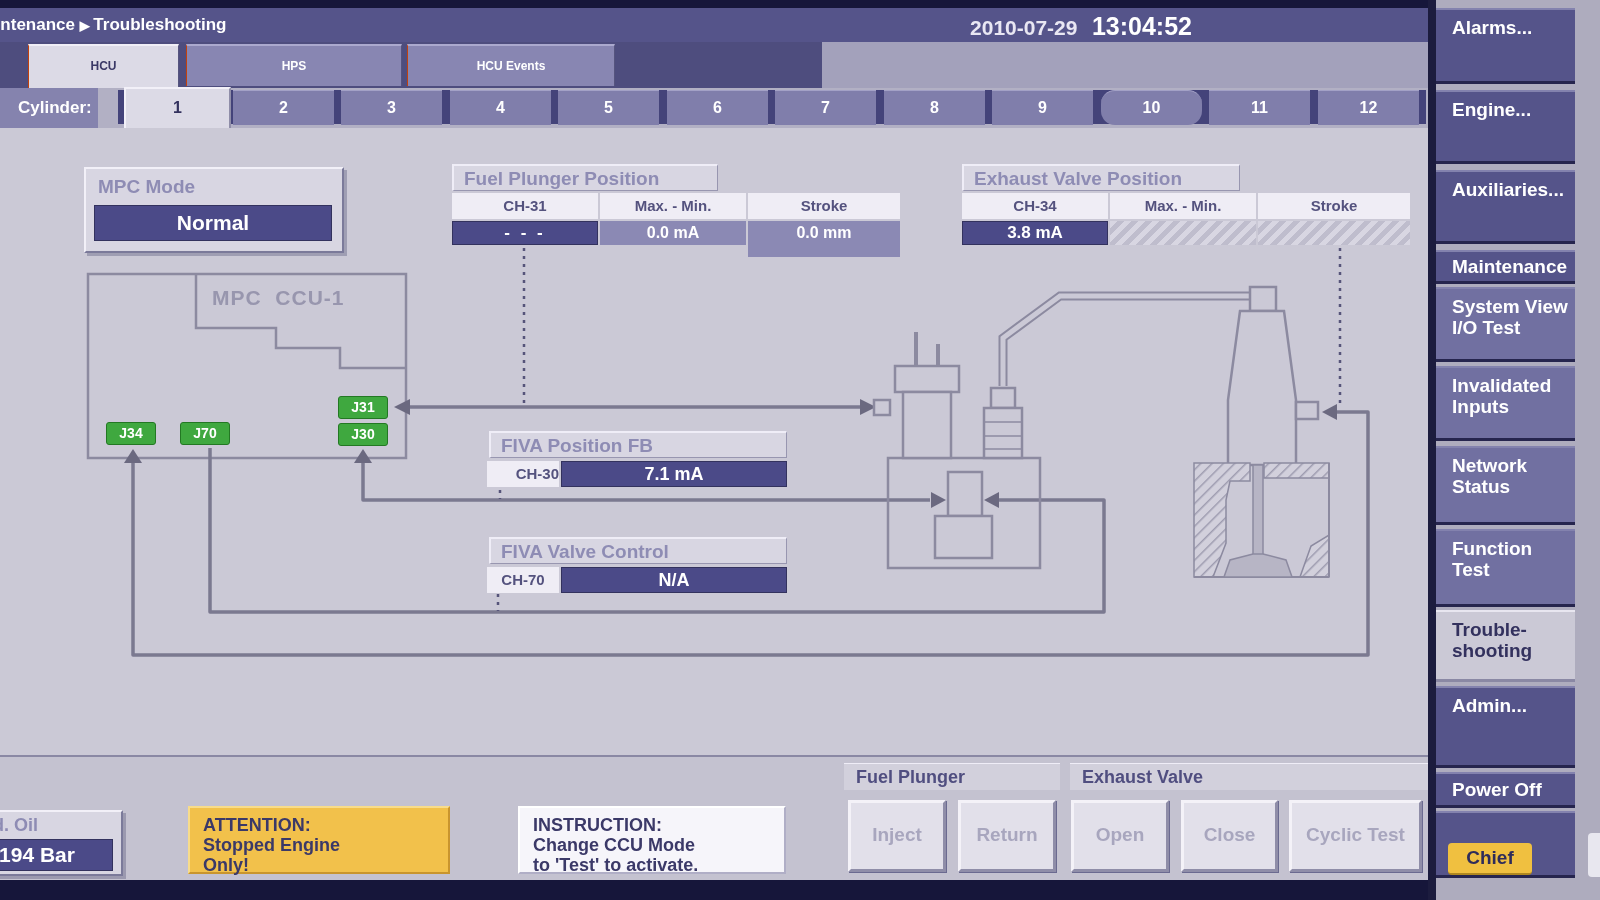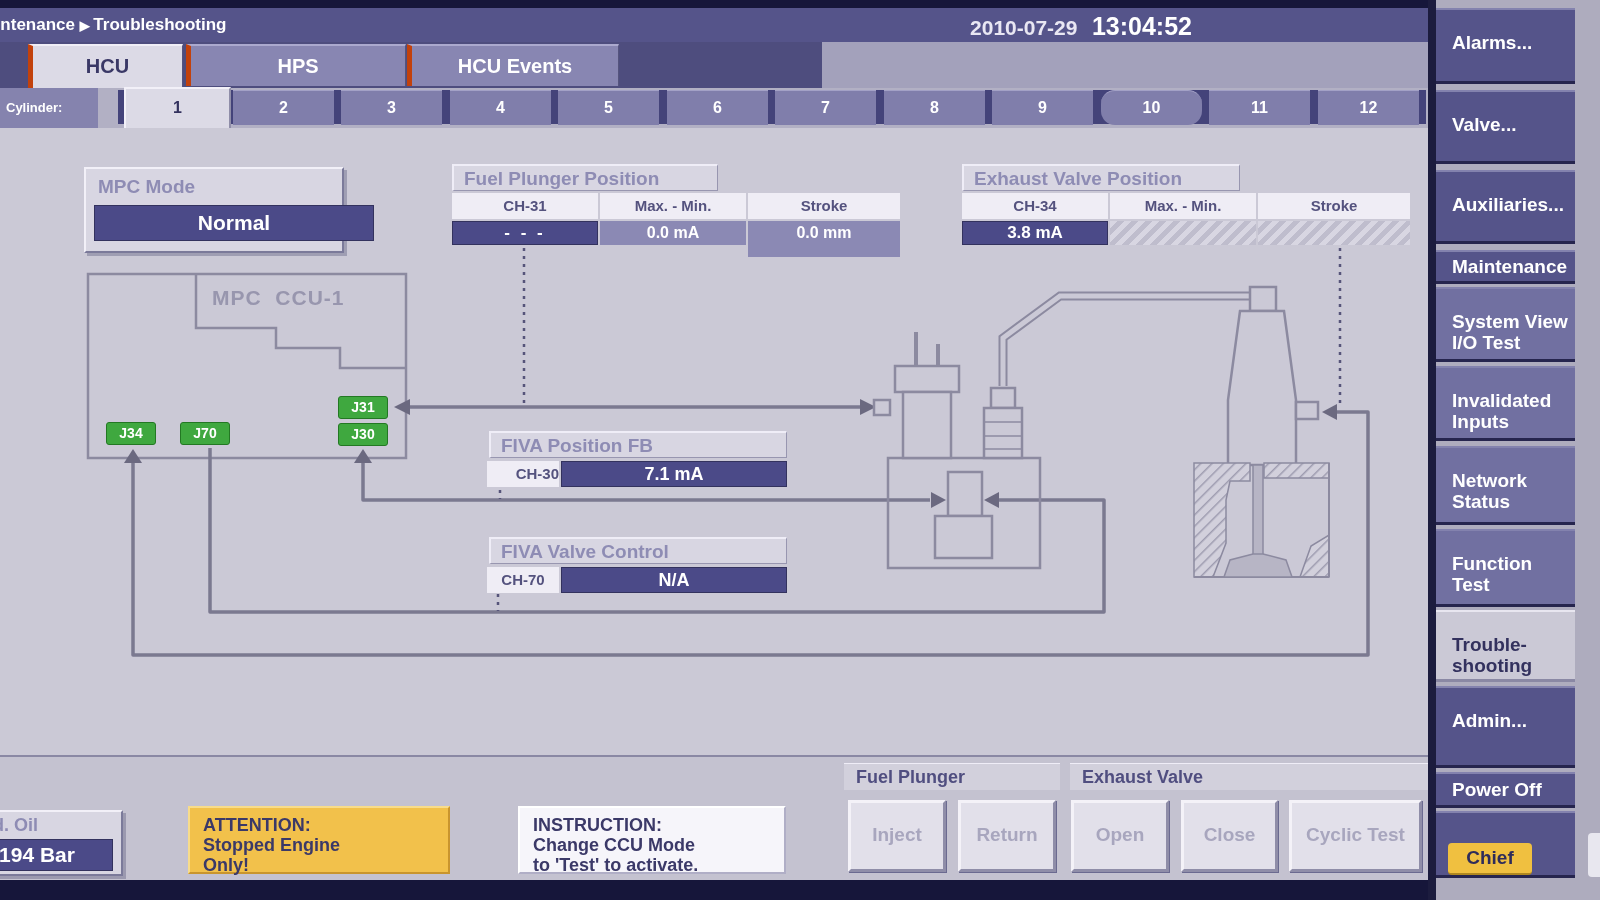--- a/index.html
+++ b/index.html
@@ -2,22 +2,22 @@
 <html><head>
 <meta charset="utf-8">
 <style>
   html,body{margin:0;padding:0;background:#16163a;}
   #screen{position:relative;width:1600px;height:900px;overflow:hidden;background:#16163a;
           font-family:"Liberation Sans",sans-serif;font-weight:bold;}
   .abs{position:absolute;}
   .topbar{background:#55548A;color:#fff;}
   .tabdark{background:#4E4D7E;}
   .tablight{background:#A3A1BB;}
-  .tab{background:#8886B2;color:#fff;text-align:center;font-size:20px;line-height:40px;
-       border-top:2px solid #ABA9CE;border-left:5px solid #c2410c;border-right:1px solid #55547e;}
+  .tab{background:#8886B2;color:#fff;text-align:center;font-size:12px;line-height:40px;
+       border-top:2px solid #ABA9CE;border-left:1px solid #c2410c;border-right:1px solid #55547e;}
   .tab.active{background:#DCDAE6;color:#3A3866;border-top:2px solid #F0EEF6;}
   .cylrow-strip{background:#44437A;}
   .cyltab{background:#807EAB;color:#fff;text-align:center;font-size:16px;line-height:34px;
           border-top:1px solid #A3A1C6;}
   .cyltab.active{background:#DCDAE6;color:#33315E;line-height:38px;border-top:2px solid #F2F0F8;
           border-left:2px solid #F2F0F8;border-right:2px solid #8F8DA8;}
   .mainbg{background:#CBC9D6;}
   .ptitle{background:#D8D6E2;color:#8E8CB4;font-size:19px;border-top:2px solid #EFEDF7;
           border-left:2px solid #EFEDF7;border-right:1px solid #9896B0;border-bottom:1px solid #9896B0;
           padding-left:10px;box-sizing:border-box;}
@@ -31,21 +31,21 @@
   .raisedbox{background:#D8D6E2;border-top:2px solid #F2F0F8;border-left:2px solid #F2F0F8;
           border-right:2px solid #7B7A9A;border-bottom:2px solid #7B7A9A;
           box-shadow:3px 3px 0 rgba(60,60,100,.30);box-sizing:border-box;}
   .ctlbtn{background:#E2E0EA;color:#A8A6BE;font-size:19px;text-align:center;line-height:64px;
           border-top:3px solid #F4F2F8;border-left:3px solid #F4F2F8;
           border-right:3px solid #8F8DA8;border-bottom:3px solid #8F8DA8;
           box-shadow:1px 1px 0 #6B6A90;box-sizing:border-box;}
   .secthead{background:#D2D0DC;color:#504E80;font-size:18px;line-height:27px;padding-left:12px;
           border-top:1px solid #EFEDF7;box-sizing:border-box;}
   .sbbtn{position:absolute;left:0;width:139px;background:#55548A;color:#fff;font-size:19px;
-          line-height:21px;padding:22px 0 0 16px;box-sizing:border-box;white-space:pre-line;
+          line-height:21px;padding:7px 0 0 16px;box-sizing:border-box;white-space:pre-line;
           border-top:2px solid #8382AE;border-bottom:3px solid #26254E;overflow:hidden;}
   .sbbtn.sub{background:#7170A1;}
   .sbbtn.activeitem{background:#CBC9D6;color:#33315E;border-top:2px solid #E8E6F0;
           border-bottom:3px solid #8A88A4;}
   .notebox{border-radius:0;box-sizing:border-box;color:#3B3968;font-size:18px;line-height:20px;
           padding:7px 0 0 13px;white-space:pre-line;}
 </style>
 </head>
 <body>
 <div id="screen">
@@ -62,21 +62,21 @@
     </div>
   </div>
 
   <div class="abs tabdark" style="left:0;top:42px;width:822px;height:46px;"></div>
   <div class="abs tablight" style="left:822px;top:42px;width:610px;height:46px;"></div>
   <div class="abs tab active" style="left:28px;top:44px;width:149px;height:44px;">HCU</div>
   <div class="abs tab" style="left:186px;top:44px;width:214px;height:40px;">HPS</div>
   <div class="abs tab" style="left:407px;top:44px;width:206px;height:40px;">HCU Events</div>
 
   <div class="abs" style="left:0;top:88px;width:1432px;height:40px;background:#B2B0C4;"></div>
-  <div class="abs" style="left:0;top:88px;width:98px;height:40px;background:#8583AE;color:#fff;font-size:13px;line-height:40px;padding-left:6px;box-sizing:border-box;">Cylinder:</div>
+  <div class="abs" style="left:0;top:88px;width:98px;height:40px;background:#8583AE;color:#fff;font-size:17px;line-height:40px;padding-left:18px;box-sizing:border-box;">Cylinder:</div>
   <div class="abs cylrow-strip" style="left:118px;top:90px;width:1308px;height:34px;"></div>
   <div class="abs cyltab active" style="left:124px;top:87px;width:103px;height:40px;">1</div>
   <div class="abs cyltab" style="left:233px;top:90px;width:101px;height:34px;">2</div>
   <div class="abs cyltab" style="left:341px;top:90px;width:101px;height:34px;">3</div>
   <div class="abs cyltab" style="left:450px;top:90px;width:101px;height:34px;">4</div>
   <div class="abs cyltab" style="left:558px;top:90px;width:101px;height:34px;">5</div>
   <div class="abs cyltab" style="left:667px;top:90px;width:101px;height:34px;">6</div>
   <div class="abs cyltab" style="left:775px;top:90px;width:101px;height:34px;">7</div>
   <div class="abs cyltab" style="left:884px;top:90px;width:101px;height:34px;">8</div>
   <div class="abs cyltab" style="left:992px;top:90px;width:101px;height:34px;">9</div>
@@ -152,21 +152,21 @@
       <polygon points="1300,577 1311,546 1329,535 1329,577" fill="url(#hatch)" stroke-width="1.5"></polygon>
       <line x1="1329" y1="463" x2="1329" y2="577" stroke-width="2"></line>
       <line x1="1194" y1="577" x2="1329" y2="577" stroke-width="2"></line>
       <rect x="1253" y="465" width="10" height="95" fill="#B7B5C5" stroke-width="1.5"></rect>
       <polygon points="1224,577 1230,560 1253,554 1263,554 1286,560 1292,577" fill="#B7B5C5" stroke-width="1.5"></polygon>
     </g>
   </svg>
 
   <div class="abs raisedbox" style="left:84px;top:167px;width:260px;height:86px;">
     <div style="color:#8E8CB4;font-size:19px;padding:7px 0 0 12px;">MPC Mode</div>
-    <div class="abs vdark" style="left:8px;top:36px;width:280px;height:36px;font-size:21px;line-height:33px;">Normal</div>
+    <div class="abs vdark" style="left:8px;top:36px;width:238px;height:36px;font-size:21px;line-height:33px;">Normal</div>
   </div>
 
   <div class="abs ptitle" style="left:452px;top:164px;width:266px;height:27px;line-height:26px;">Fuel Plunger Position</div>
   <div class="abs hcell" style="left:452px;top:193px;width:146px;height:26px;line-height:26px;">CH-31</div>
   <div class="abs hcell" style="left:600px;top:193px;width:146px;height:26px;line-height:26px;">Max. - Min.</div>
   <div class="abs hcell" style="left:748px;top:193px;width:152px;height:26px;line-height:26px;">Stroke</div>
   <div class="abs vdark" style="left:452px;top:221px;width:146px;height:24px;line-height:22px;letter-spacing:3px;">- - -</div>
   <div class="abs vmed" style="left:600px;top:221px;width:146px;height:24px;line-height:24px;">0.0 mA</div>
   <div class="abs vmed" style="left:748px;top:221px;width:152px;height:36px;line-height:24px;">0.0 mm</div>
 
@@ -209,21 +209,21 @@
   <div class="abs notebox" style="left:188px;top:806px;width:262px;height:68px;background:#F2C14B;border-top:2px solid #F8DC8A;border-left:2px solid #F8DC8A;border-right:2px solid #C9952E;border-bottom:2px solid #C9952E;">ATTENTION:
 Stopped Engine
 Only!</div>
   <div class="abs notebox" style="left:518px;top:806px;width:268px;height:68px;background:#F6F5FA;border-top:2px solid #FFFFFF;border-left:2px solid #FFFFFF;border-right:2px solid #B0AEC6;border-bottom:2px solid #B0AEC6;">INSTRUCTION:
 Change CCU Mode
 to 'Test' to activate.</div>
 
   <div class="abs" style="left:1428px;top:0;width:8px;height:900px;background:#1C1C3E;"></div>
   <div class="abs" style="left:1436px;top:0;width:164px;height:900px;background:#AEACBE;">
     <div class="sbbtn" style="top:8px;height:76px;">Alarms...</div>
-    <div class="sbbtn" style="top:90px;height:74px;">Valve...</div>
+    <div class="sbbtn" style="top:90px;height:74px;">Engine...</div>
     <div class="sbbtn" style="top:170px;height:74px;">Auxiliaries...</div>
     <div class="sbbtn" style="top:250px;height:34px;padding-top:4px;">Maintenance</div>
     <div class="sbbtn sub" style="top:287px;height:75px;">System View
 I/O Test</div>
     <div class="sbbtn sub" style="top:366px;height:75px;">Invalidated
 Inputs</div>
     <div class="sbbtn sub" style="top:446px;height:79px;">Network
 Status</div>
     <div class="sbbtn sub" style="top:529px;height:78px;">Function
 Test</div>

